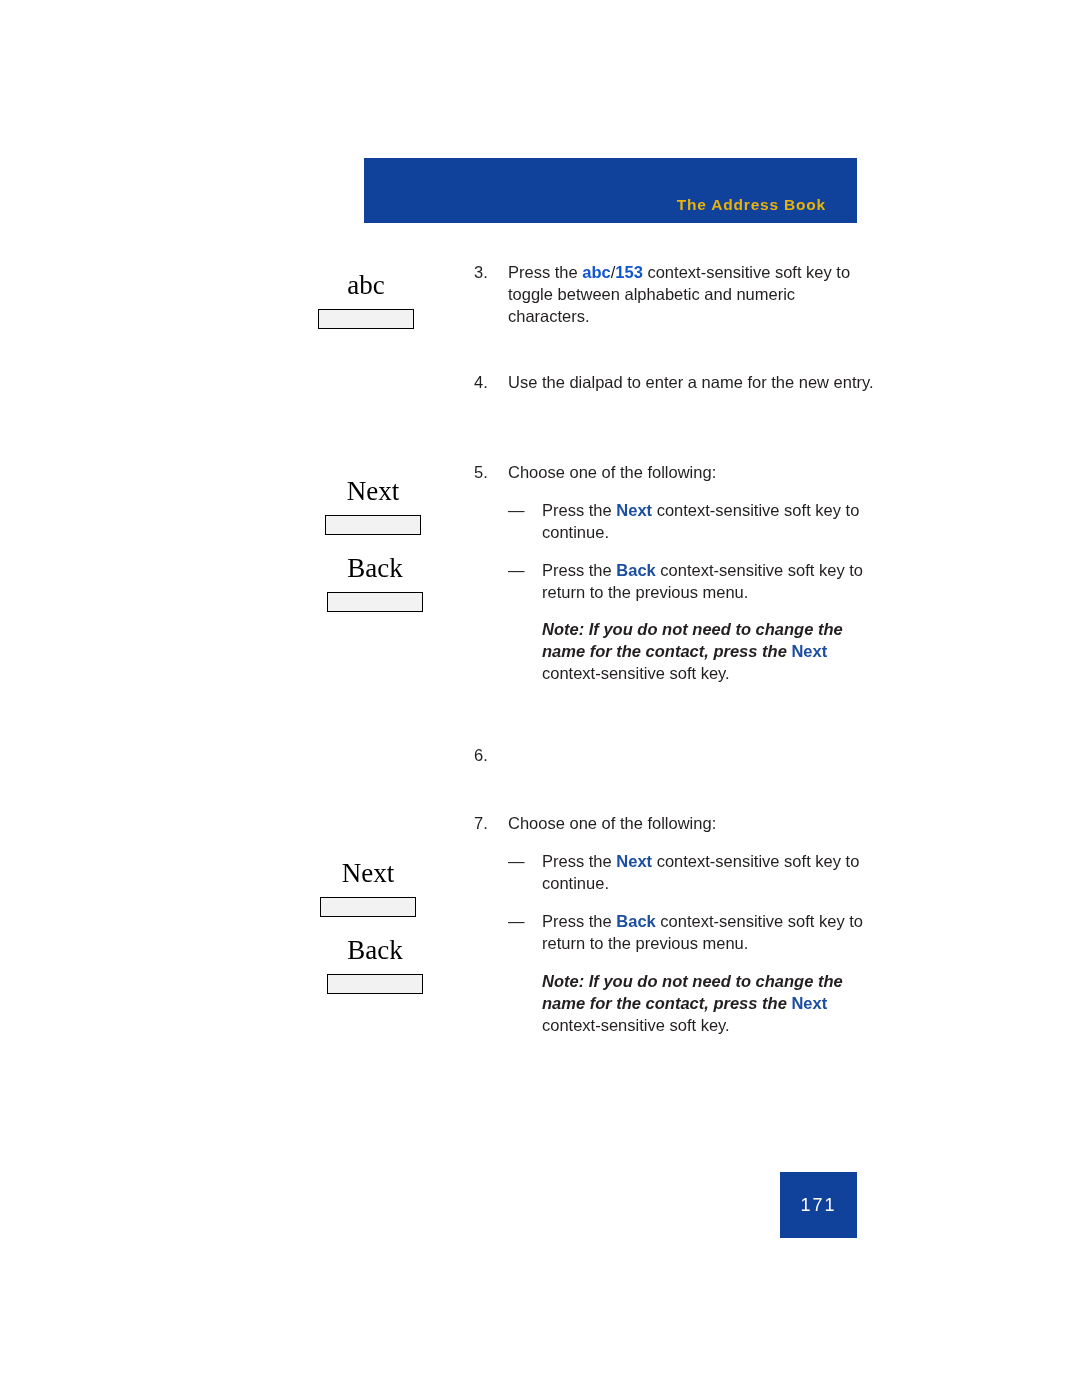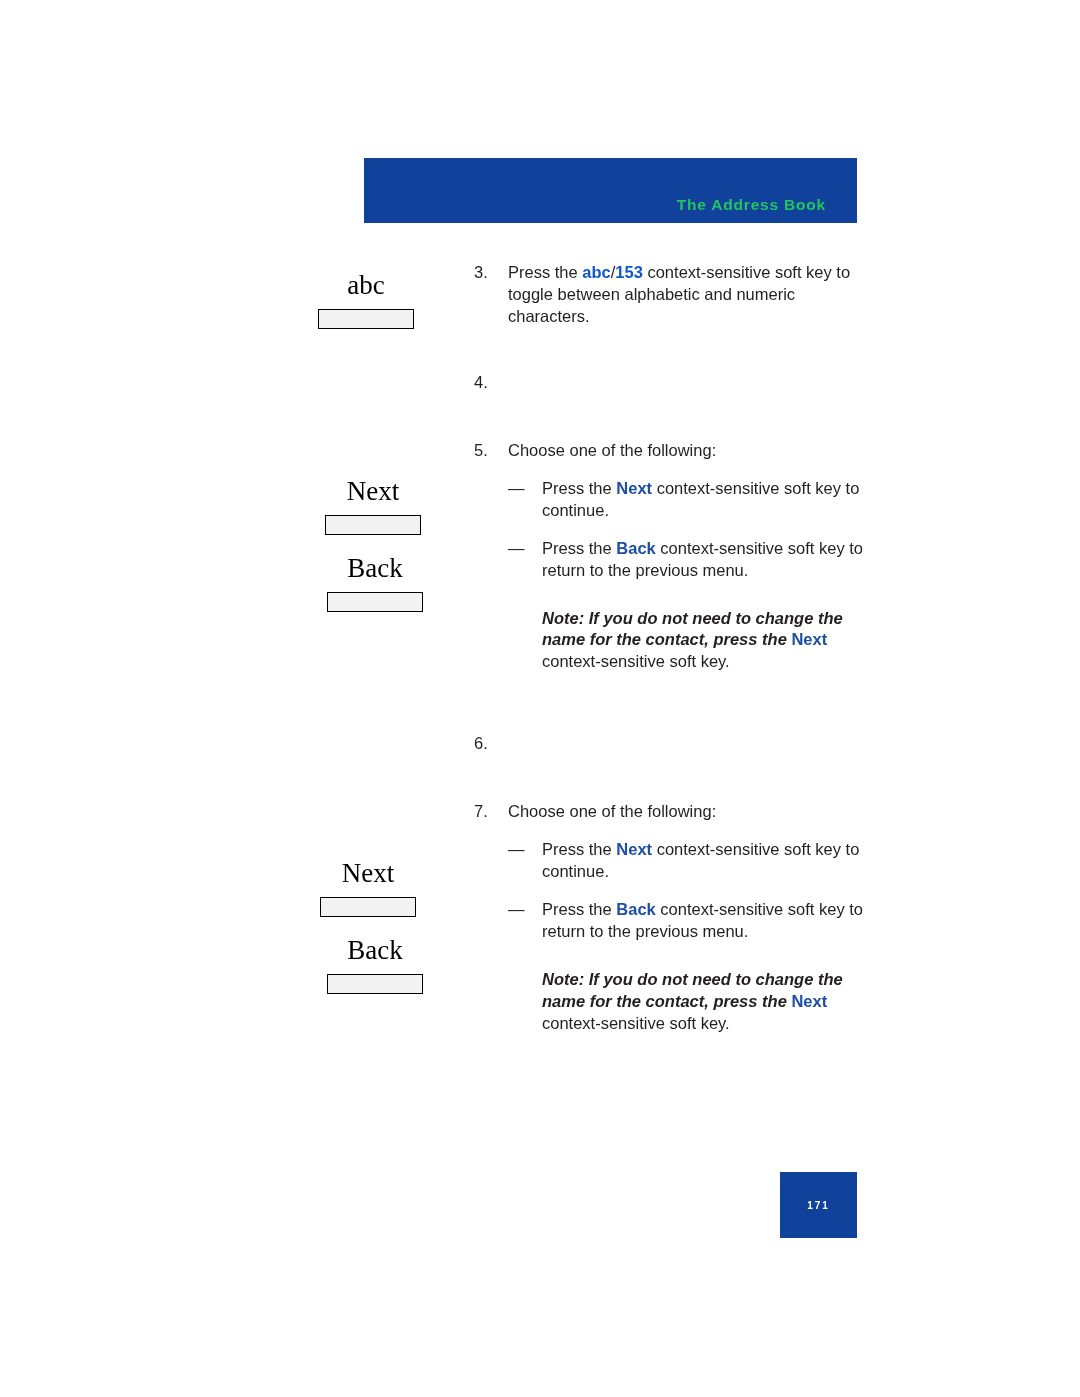--- a/index.html
+++ b/index.html
@@ -22,21 +22,21 @@
     left: 364px;
     top: 158px;
     width: 493px;
     height: 65px;
     background: #10419b;
   }
   .header-banner-title {
     position: absolute;
     right: 31px;
     bottom: 9px;
-    color: #22c55e;
+    color: #eab308;
     font-size: 15.5px;
     font-weight: bold;
     letter-spacing: 0.8px;
     white-space: nowrap;
   }
 
   
   .keycap {
     position: absolute;
   }
@@ -82,21 +82,21 @@
     position: relative;
     padding-left: 34px;
     margin-top: 16px;
   }
   .dash {
     position: absolute;
     left: 0;
     top: 0;
   }
   .note {
-    margin-top: 26px;
+    margin-top: 16px;
     padding-left: 34px;
   }
   .note-lead {
     font-weight: bold;
     font-style: italic;
   }
   .kw {
     color: #1155cc;
     font-weight: bold;
   }
@@ -107,22 +107,22 @@
 
   
   .page-number-badge {
     position: absolute;
     left: 780px;
     top: 1172px;
     width: 77px;
     height: 66px;
     background: #10419b;
     color: #ffffff;
-    font-size: 10px;
-    font-weight: bold;
+    font-size: 18px;
+    font-weight: normal;
     letter-spacing: 2px;
     display: flex;
     align-items: center;
     justify-content: center;
   }
 </style>
 </head>
 <body>
 
 <div class="page">
@@ -160,20 +160,21 @@
 
     <div class="step">
       <span class="step-num">3.</span>
       <span><span>Press the </span><span class="kw">abc</span><span>/</span><span class="kw">153</span><span> context-sensitive soft key to toggle between alphabetic and numeric characters.</span></span>
     </div>
 
     <div style="height:22px;"></div>
 
     <div class="step">
       <span class="step-num">4.</span>
+      <span>Use the dialpad to enter a name for the new entry.</span>
     </div>
 
     <div style="height:46px;"></div>
 
     <div class="step">
       <span class="step-num">5.</span>
       <span>Choose one of the following:</span>
 
       <div class="sub">
         <span class="dash">—</span>

